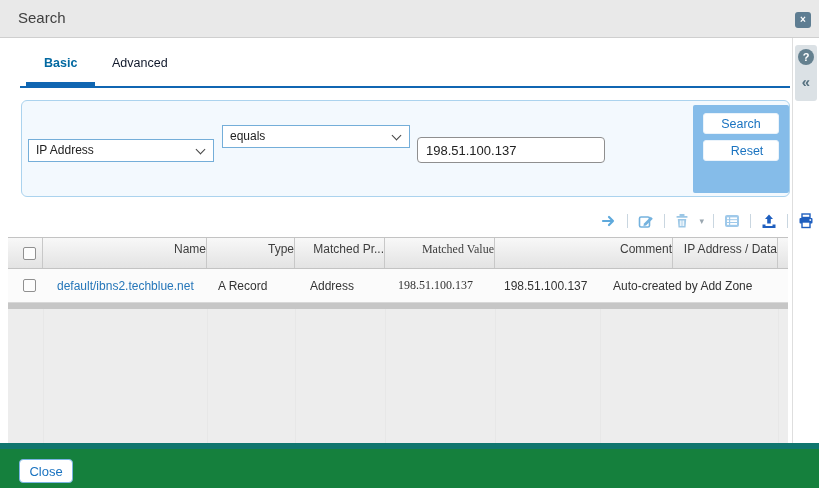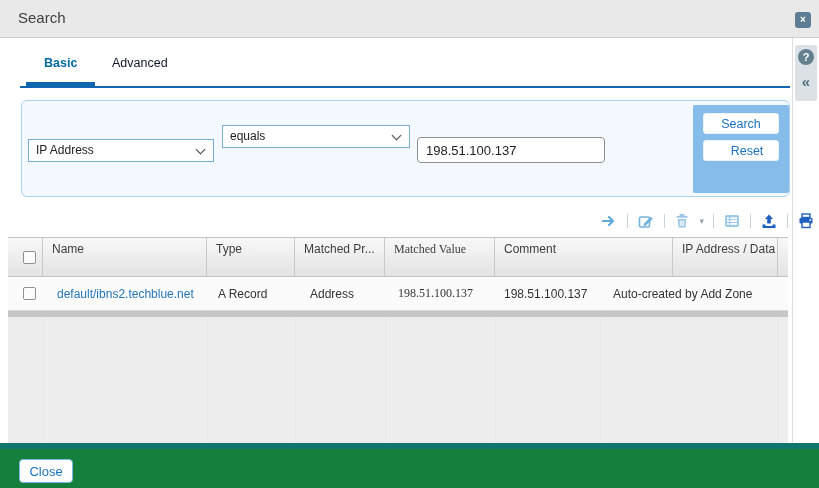--- a/index.html
+++ b/index.html
@@ -55,23 +55,23 @@
 
   
   .toolbar { position:absolute; top:211px; right:4px; height:20px; display:flex;
     align-items:center; gap:9px; }
   .tb-btn { background:none; border:none; padding:0; cursor:pointer; height:18px; display:flex; align-items:center; }
   .tb-sep { width:1px; height:14px; background:#c9d6e0; }
   .caret-down { font-size:9px; color:#9aa7b0; cursor:pointer; }
 
   
   .grid { position:absolute; left:8px; top:237px; width:780px; }
-  .grid-header { display:flex; height:40px;
+  .grid-header { display:flex; height:32px;
     background:linear-gradient(#f8f8f8,#e3e3e3);
-    border-top:1px solid #c3c3c3; border-bottom:1px solid #c3c3c3; }
+    border-top:1px solid #c3c3c3; border-bottom:1px solid #c3c3c3;text-align:right; }
   .hcell { border-right:1px solid #c8c8c8; font-size:12px; color:#3e3e3e;
     line-height:22px; padding-left:9px; white-space:nowrap; overflow:hidden; }
   .grid-row { display:flex; height:34px; background:#fbfbfb; border-bottom:1px solid #d8d8d8;
     align-items:center; }
   .rcell { font-size:12px; color:#333; padding-left:11px; white-space:nowrap; overflow:hidden; }
   .c-cb { width:35px; padding-left:0; display:flex; align-items:center; }
   .c-name { width:164px; } .c-type { width:88px; } .c-mprop { width:90px; }
   .c-mval { width:110px;font-family:Liberation Serif, serif; } .c-ip { width:105px; } .c-comment { width:178px; }
   .c-spacer { width:10px; border-right:none; padding-left:0; }
   .checkbox { width:13px; height:13px; border:1px solid #909090; border-radius:2px;

